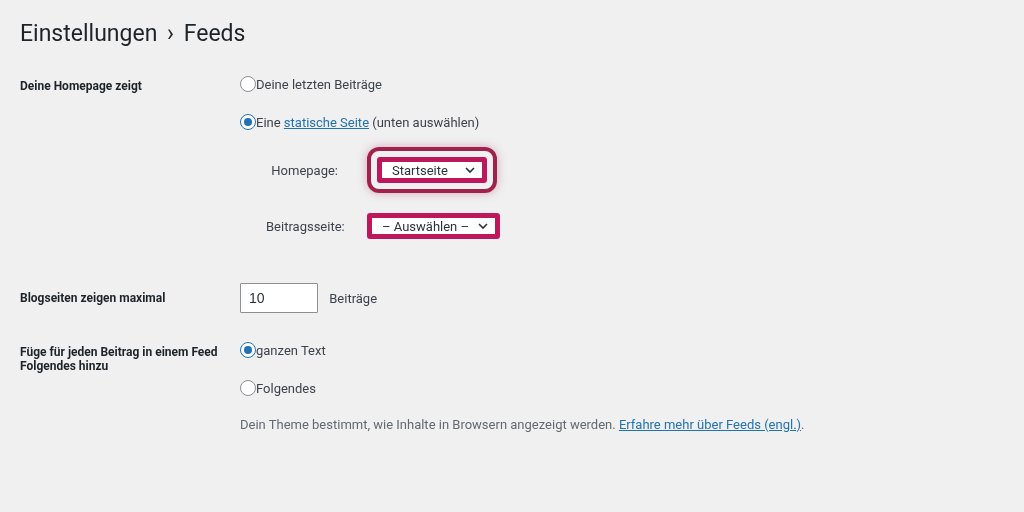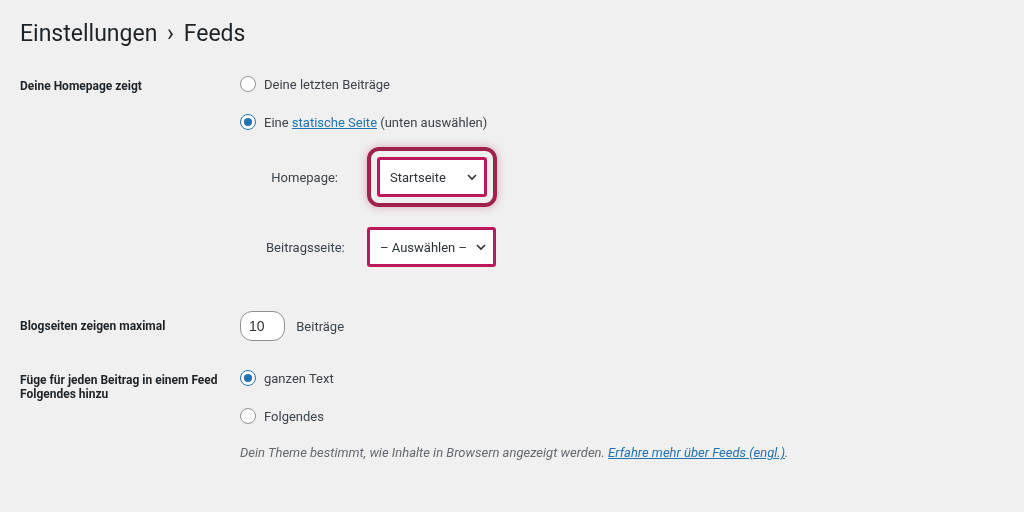--- a/index.html
+++ b/index.html
@@ -37,21 +37,20 @@
     padding: 8px 10px 24px 0;
     font-size: 12px;
   }
   table.form-table > tbody > tr > td {
     vertical-align: top;
     padding: 0 0 24px 0;
   }
   .radio-line {
     display: flex;
     align-items: center;
-    gap: 8px;
     margin-bottom: 12px;
     min-height: 26px;
   }
   input[type="radio"] {
     appearance: none;
     width: 16px;
     height: 16px;
     border: 1px solid #8c8f94;
     border-radius: 50%;
     background: #fff;
@@ -90,23 +89,23 @@
   }
   .field-row label.sel-label {
     width: 80px;
     text-align: right;
     padding-right: 8px;
     color: #3c434a;
   }
   .select {
     position: relative;
     background: #fff;
-    border: 3px solid #be185d;
+    border: 5px solid #be185d;
     border-radius: 3px;
-    height: 40px;
+    height: 26px;
     display: inline-flex;
     align-items: center;
     padding: 0 26px 0 10px;
     cursor: pointer;
     color: #2c3338;
     min-width: 110px;
   }
   .select .chev {
     position: absolute;
     right: 6px;
@@ -117,34 +116,33 @@
   .select .chev svg { display: block; }
   .hl-ring {
     position: relative;
     display: inline-block;
     padding: 6px;
     border: 4px solid #a0214b;
     border-radius: 12px;
     box-shadow: 0 0 10px rgba(160,33,75,0.35);
   }
   input[type="number"] {
-    width: 45px;
+    width: 78px;
     height: 30px;
     border: 1px solid #8c8f94;
-    border-radius: 12px;
+    border-radius: 1px;
     background: #fff;
     padding: 0 4px 0 8px;
     font-size: 14px;
     color: #2c3338;
   }
   .inline-label { margin-left: 8px; }
   .desc {
     color: #646970;
     margin-top: 16px;
-    font-style: italic;
   }
 </style>
 </head>
 <body>
 
 <div class="wrap">
   <h1>
     <span>Einstellungen</span>
     <span class="sep">›</span>
     <span>Feeds</span>

